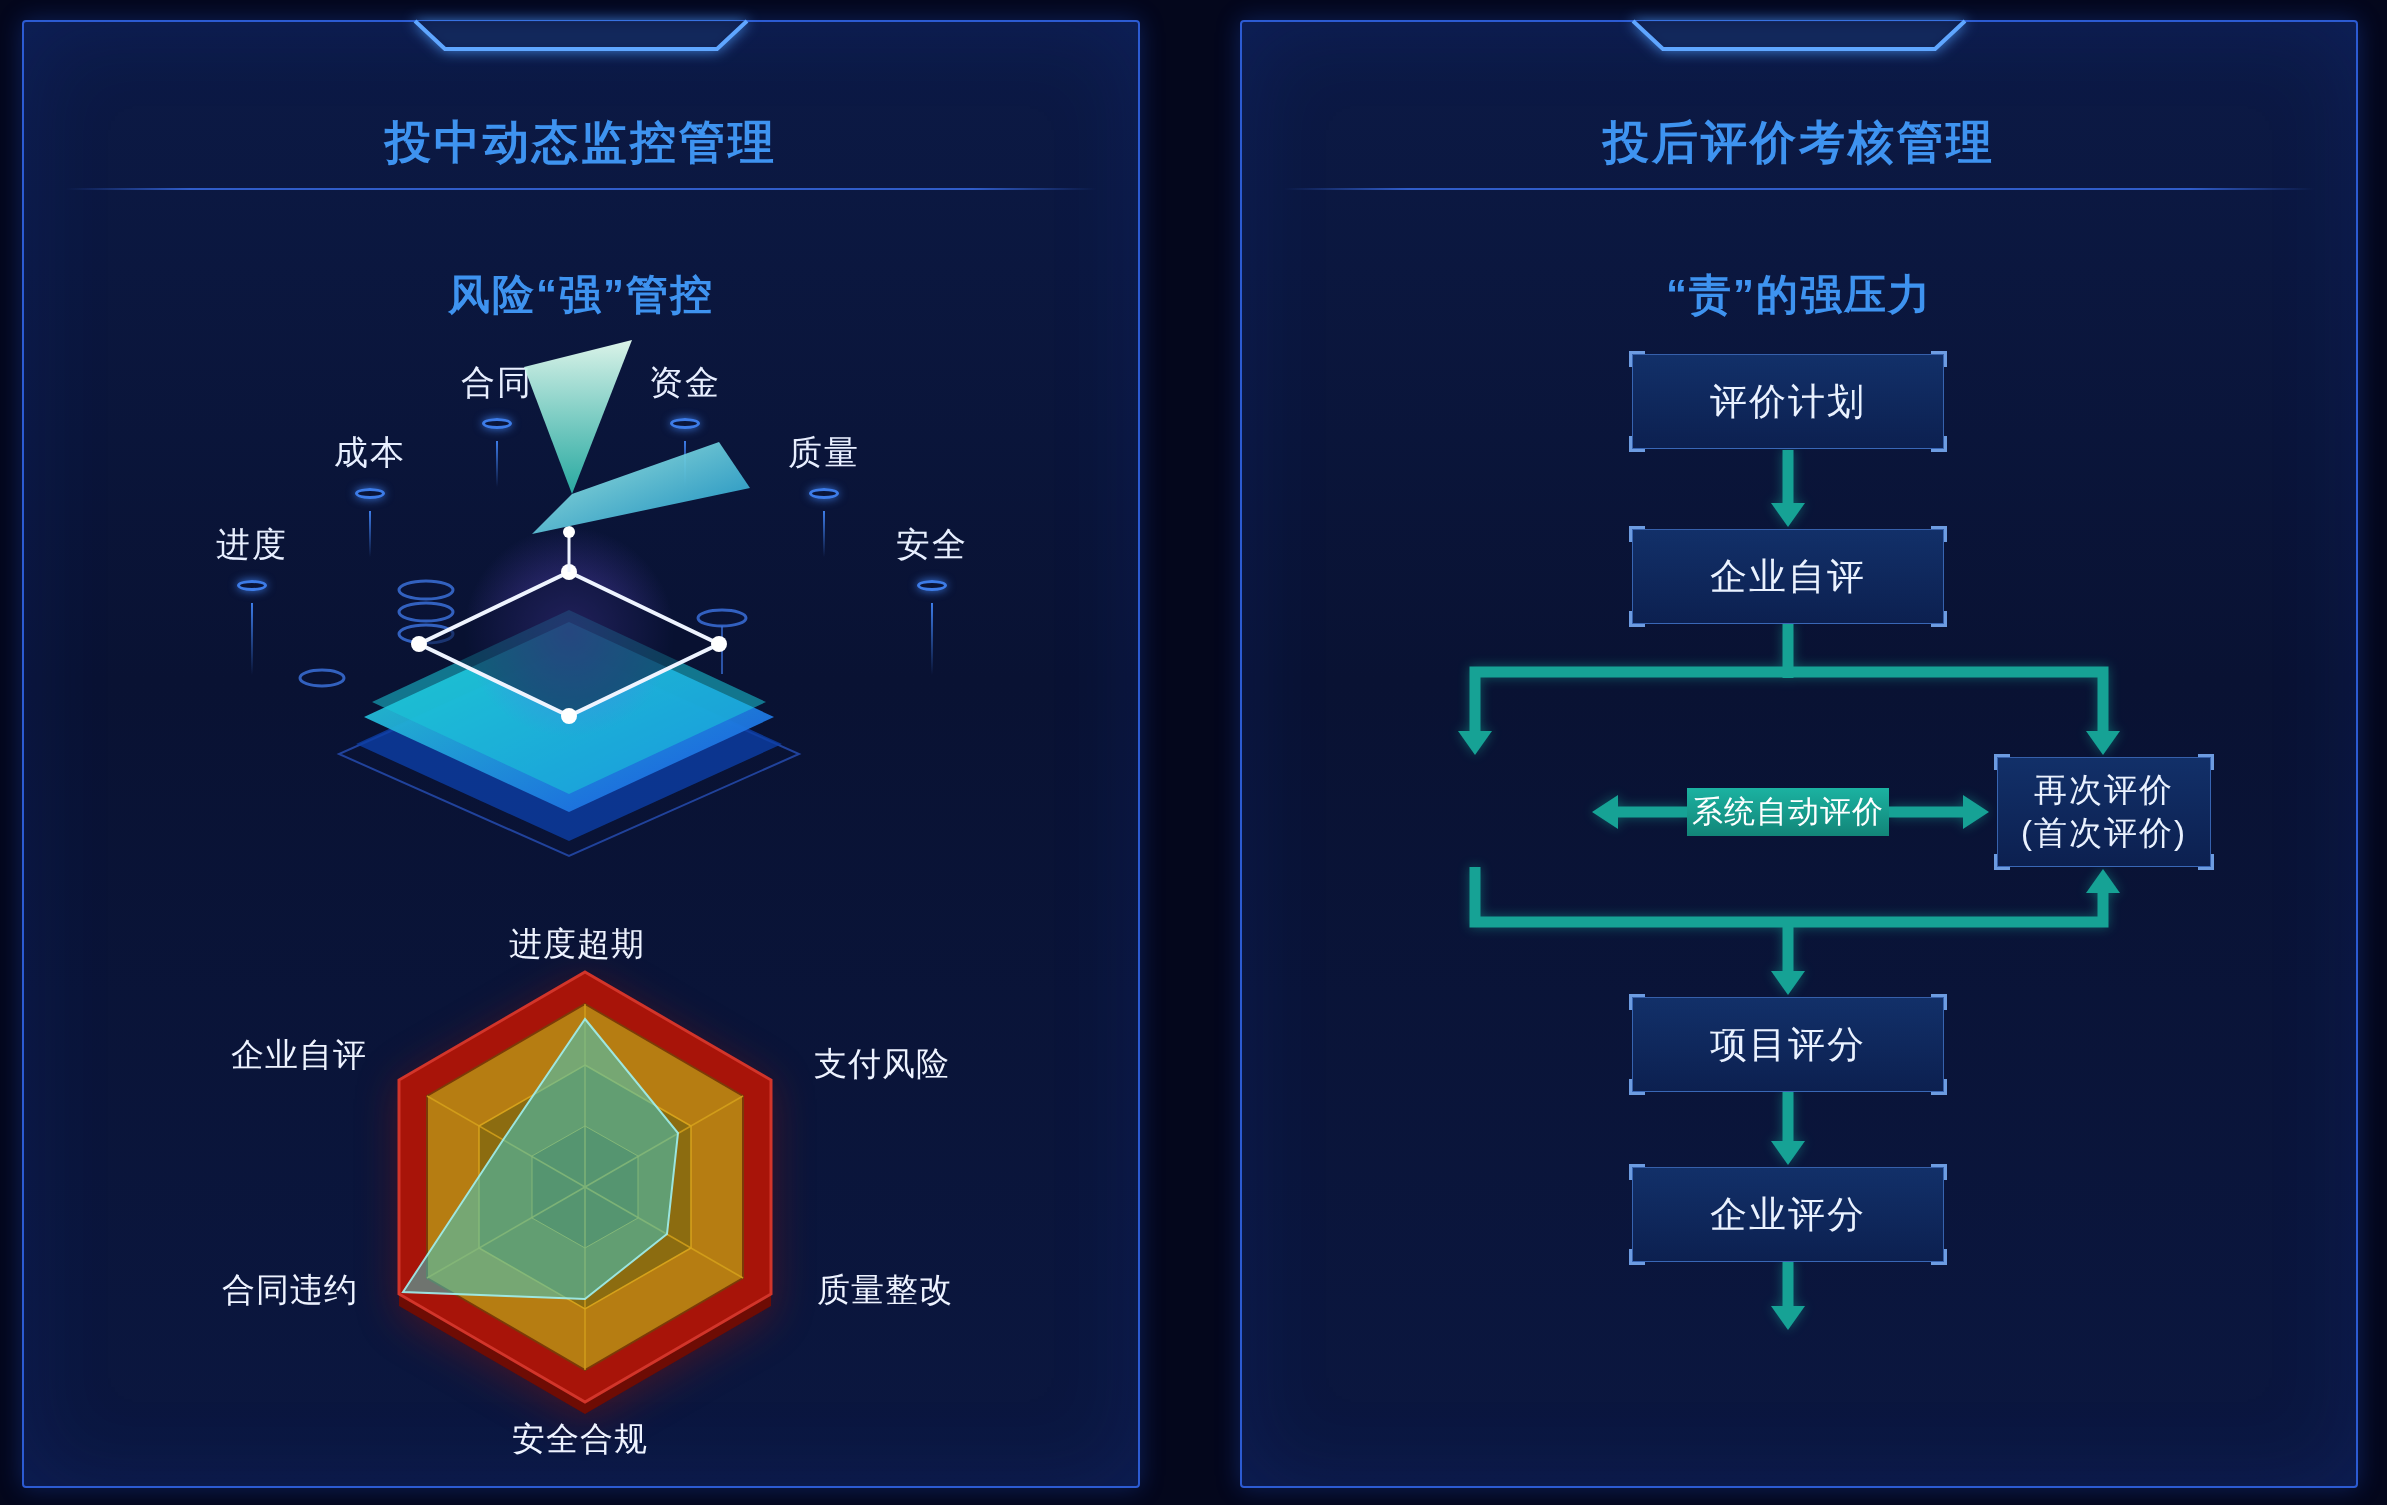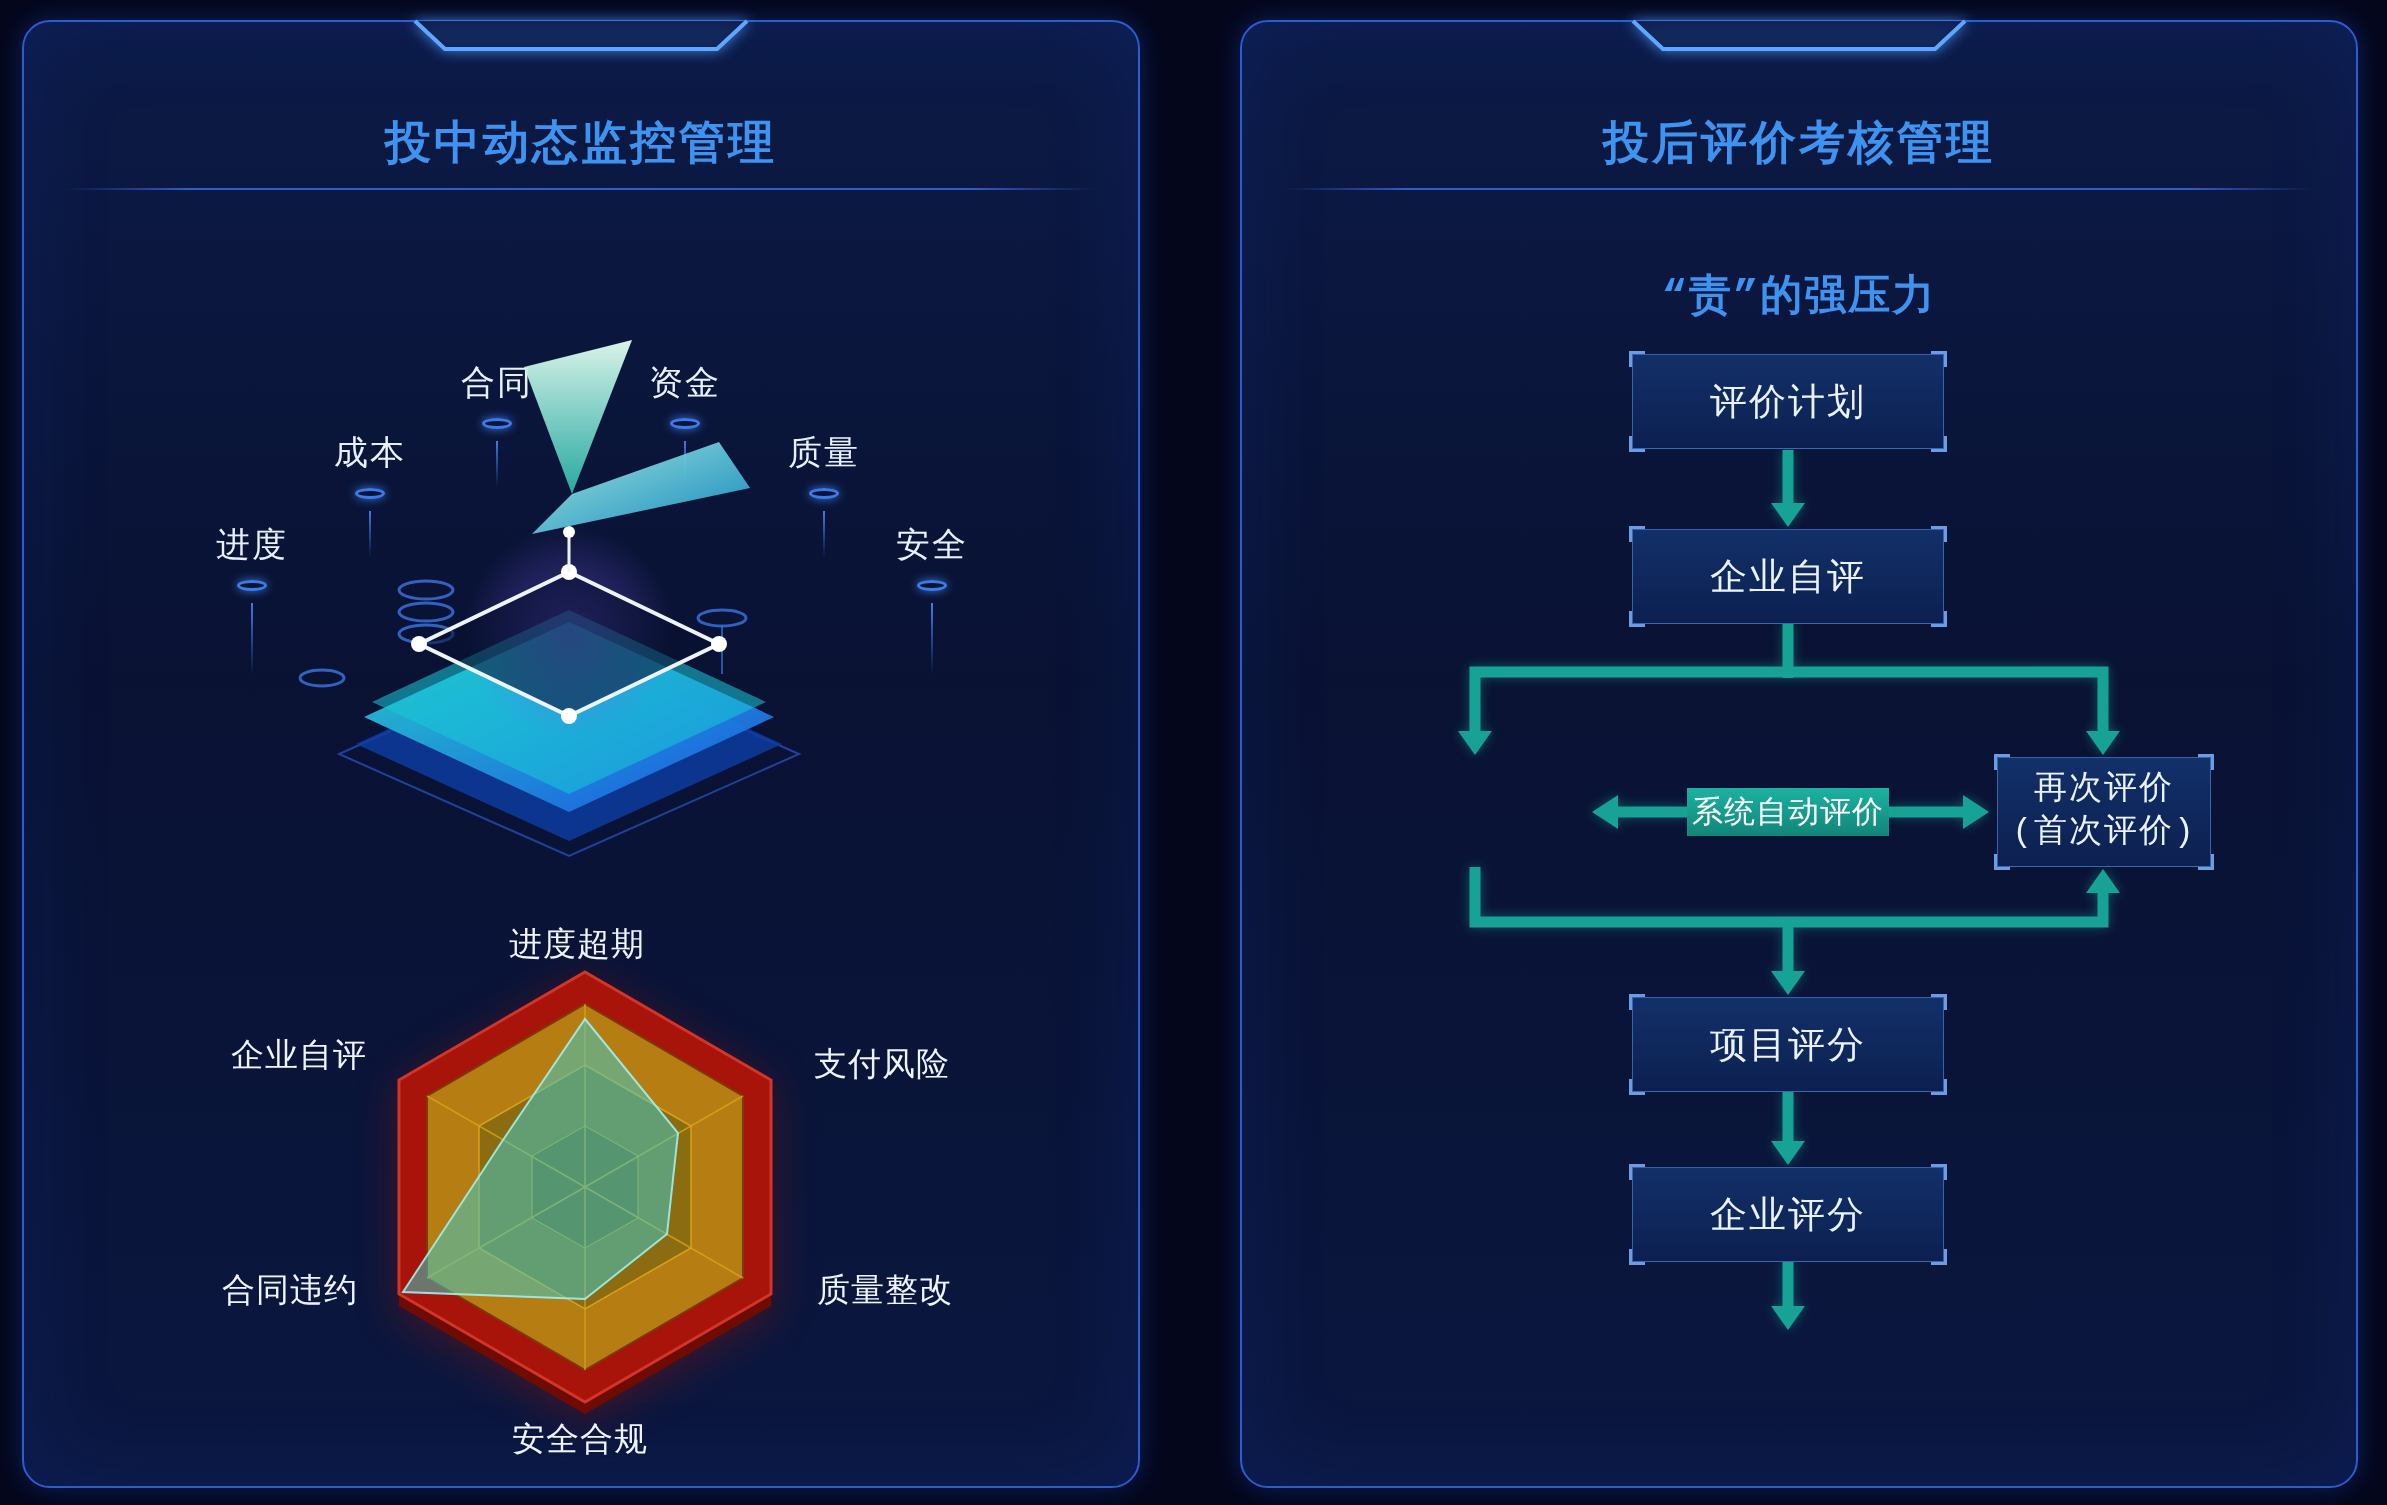--- a/index.html
+++ b/index.html
@@ -5,23 +5,22 @@
   * { margin:0; padding:0; box-sizing:border-box; }
   html,body { width:2387px; height:1505px; }
   body {
     background:#04071c;
     font-family:"Liberation Sans","DejaVu Sans",sans-serif;
     position:relative; overflow:hidden;
   }
   .panel {
     position:absolute; top:20px; height:1468px; width:1118px;
     background:linear-gradient(180deg,#0c1a46 0%,#091233 45%,#0b1740 100%);
-    border:2px solid #2c5bd2; border-radius:28px;
+    border:2px solid #2c5bd2; border-radius:4px;
     box-shadow:0 0 25px rgba(40,100,255,.28), inset 0 0 90px rgba(25,70,200,.16);
-    font-family:Liberation Mono, monospace;
   }
   .panel.left { left:22px; }
   .panel.right { left:1240px; }
   .notch {
     position:absolute; top:-3px; left:50%; transform:translateX(-50%);
     filter:drop-shadow(0 0 7px rgba(80,160,255,.85));
   }
   .panel-title {
     position:absolute; top:90px; left:0; right:0; text-align:center;
     font-size:46px; font-weight:bold; color:#3e93f0; letter-spacing:3px;
@@ -92,20 +91,21 @@
 </style>
 </head>
 <body>
 
 <div class="panel left">
   <svg class="notch" width="340" height="36" viewBox="0 0 340 36">
     <path d="M4 2 L34 30 L306 30 L336 2" fill="rgba(12,26,72,.85)" stroke="#5fa6ff" stroke-width="4" stroke-linejoin="round"></path>
   </svg>
   <div class="panel-title">投中动态监控管理</div>
   <div class="divider"></div>
+  <div class="subtitle">风险“强”管控</div>
 
   <div class="risk-label" style="left:473px;top:338px">
     <span>合同</span>
     <span class="ring"></span>
     <span class="stem"></span>
   </div>
   <div class="risk-label" style="left:661px;top:338px">
     <span>资金</span>
     <span class="ring"></span>
     <span class="stem"></span>

